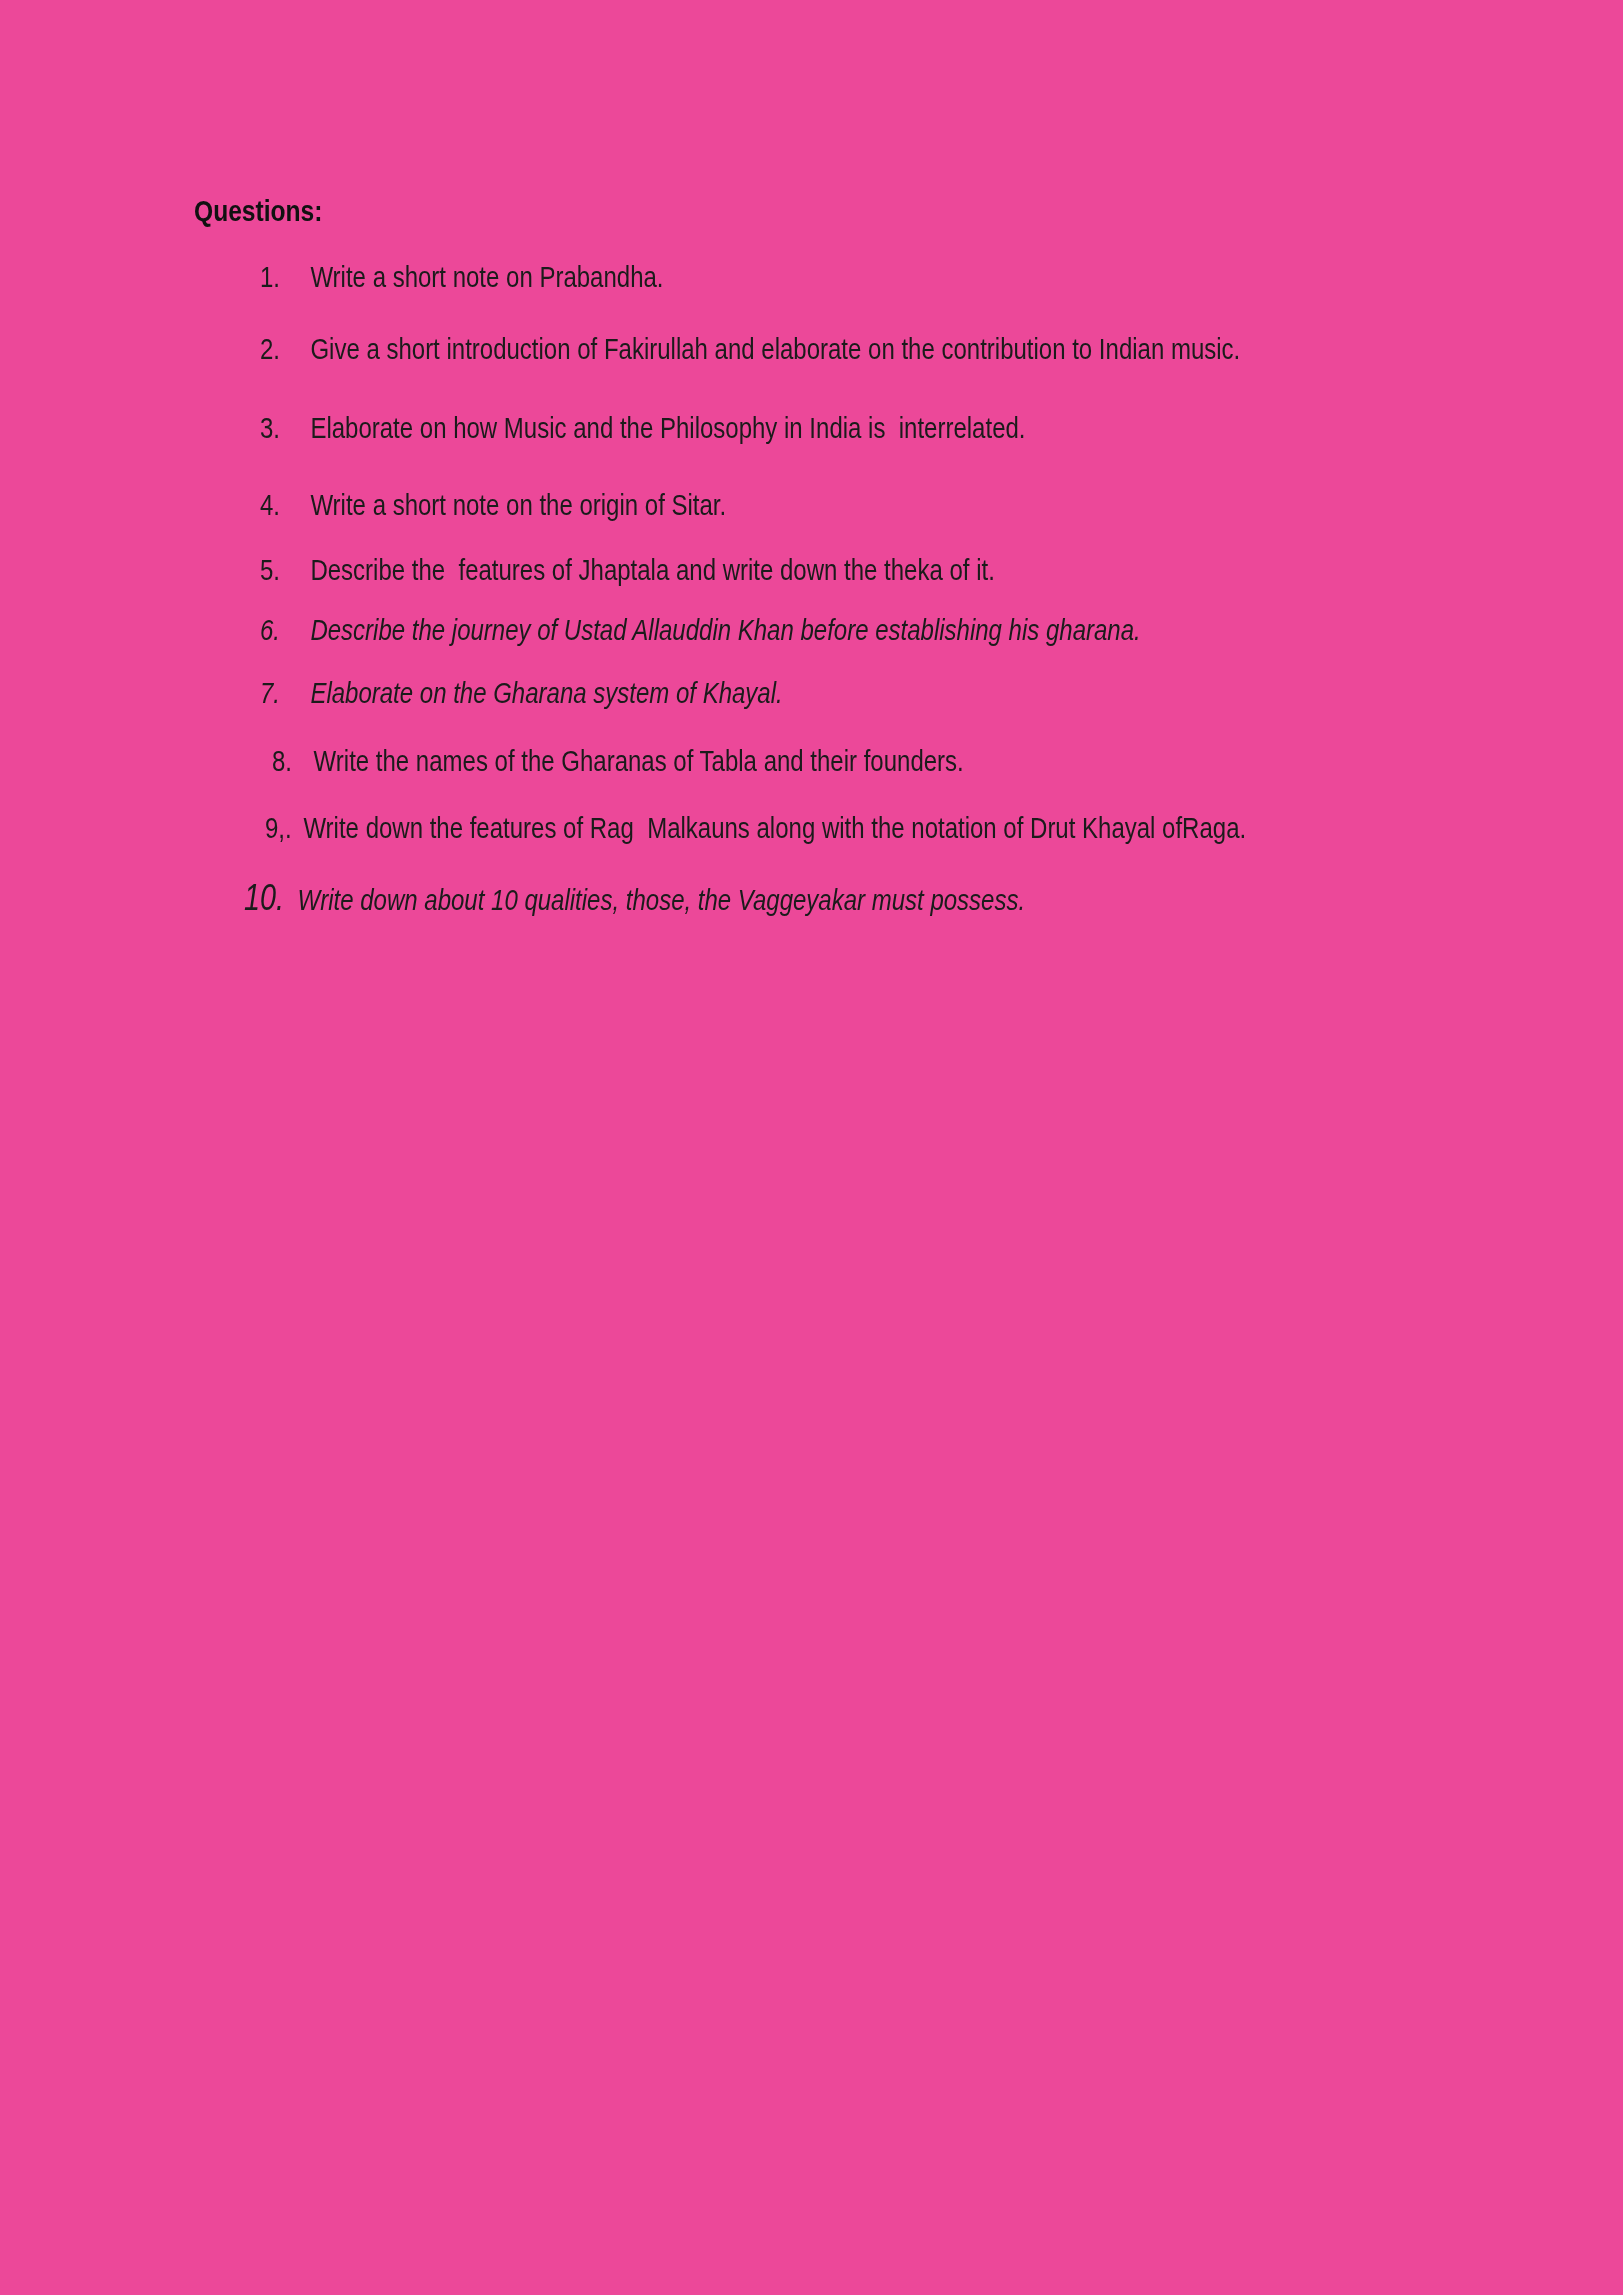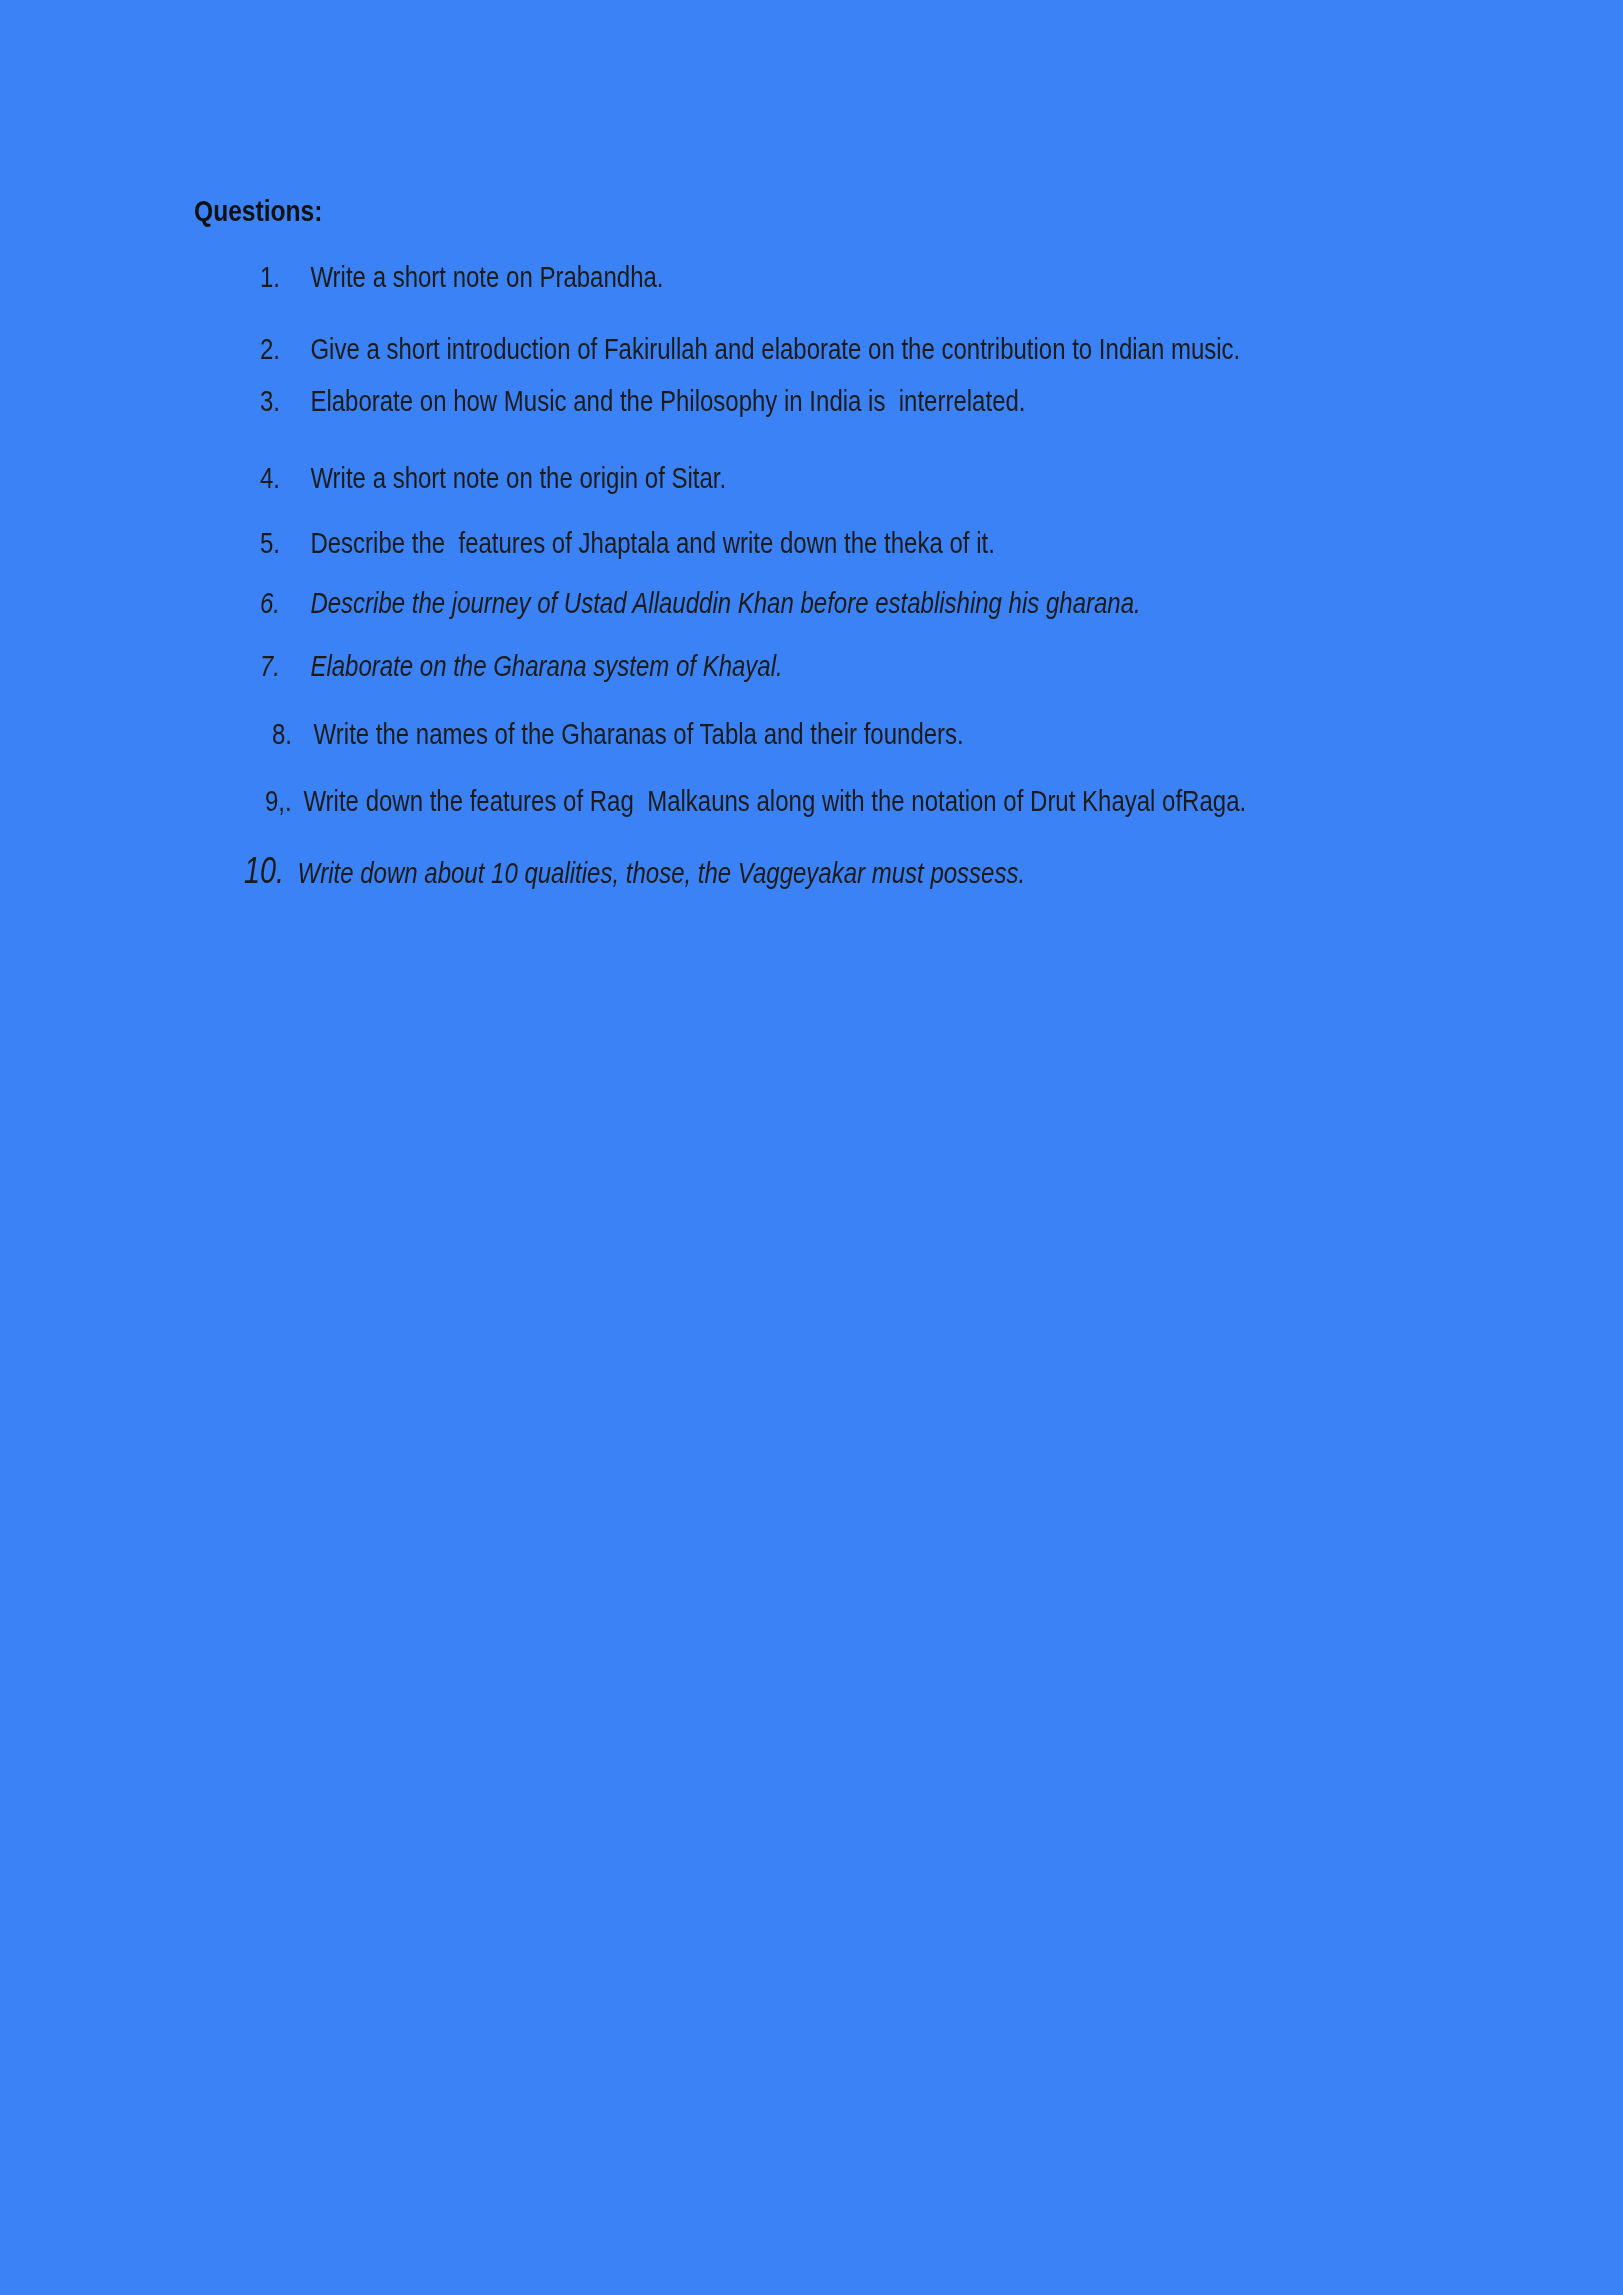--- a/index.html
+++ b/index.html
@@ -11,21 +11,21 @@
     width: 1623px;
     height: 2295px;
     overflow: hidden;
     font-family: "Liberation Sans", sans-serif;
     color: #1b1b1b;
   }
   .page {
     position: relative;
     width: 1623px;
     height: 2295px;
-    background: #3b82f6;
+    background: #ec4899;
     box-sizing: border-box;
     padding-top: 192px;
   }
   .heading {
     margin: 0 0 29px 194px;
     font-size: 30px;
     font-weight: 700;
     line-height: 37px;
     color: #111111;
     white-space: pre;
@@ -53,21 +53,21 @@
   
   .r1, .r2, .r3, .r4, .r5, .r6, .r7 { padding-left: 260px; }
   .r1 .q-num, .r2 .q-num, .r3 .q-num, .r4 .q-num,
   .r5 .q-num, .r6 .q-num, .r7 .q-num { min-width: 63px; }
   .r8  { padding-left: 272px; }  .r8  .q-num { min-width: 52px; }
   .r9  { padding-left: 265px; }  .r9  .q-num { min-width: 48px; }
   .r10 { padding-left: 244px; }  .r10 .q-num { min-width: 67px; font-size: 36px; font-weight: 400; }
 
   
   .r1 { margin-bottom: 35px; }
-  .r2 { margin-bottom: 15px; }
+  .r2 { margin-bottom: 42px; }
   .r3 { margin-bottom: 40px; }
   .r4 { margin-bottom: 27.5px; }
   .r5 { margin-bottom: 23px; }
   .r6 { margin-bottom: 26px; font-style: italic; }
   .r7 { margin-bottom: 31px; font-style: italic; }
   .r8 { margin-bottom: 30px; }
   .r9 { margin-bottom: 33px; }
   .r10 { margin-bottom: 0; font-style: italic; }
 </style>
 </head>

